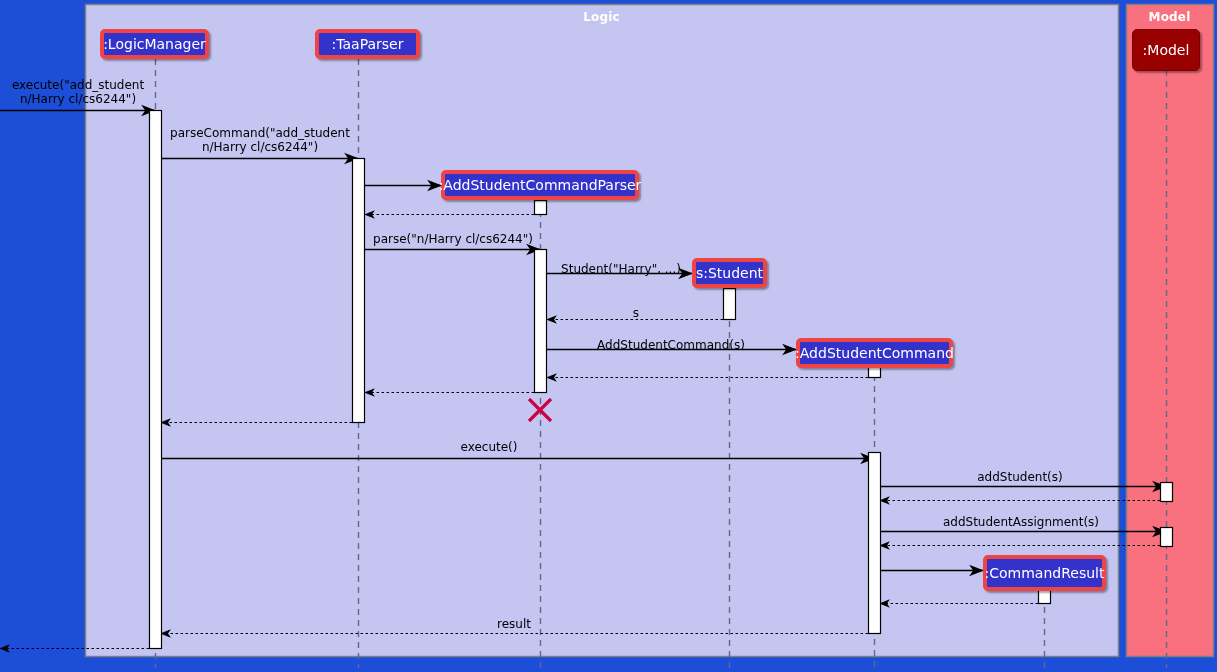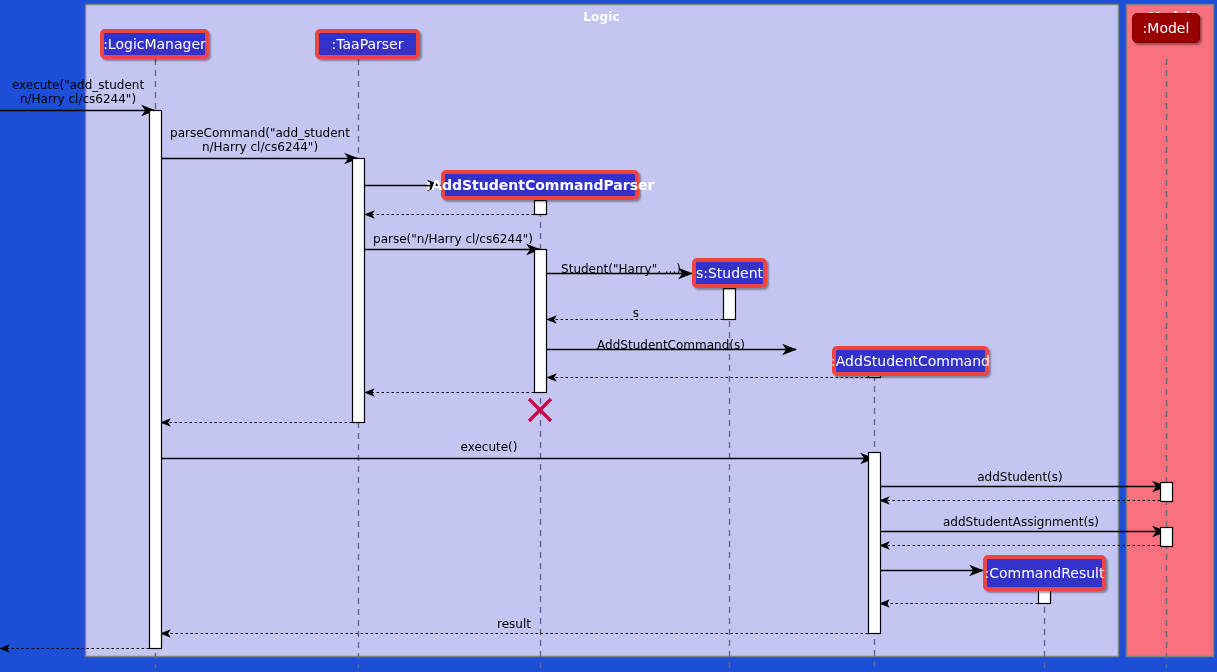--- a/index.html
+++ b/index.html
@@ -135,33 +135,33 @@
       <div class="panel-label" style="left: 85px; top: 10px; width: 1033px;">Logic</div>
       <div class="panel-label" style="left: 1126px; top: 10px; width: 87px;">Model</div>
     </div>
   <div id="participant-boxes">
       <div class="part-box part-logic" style="left: 100px; top: 29px; width: 109px; height: 30px;">
         <span>:LogicManager</span>
       </div>
       <div class="part-box part-logic" style="left: 315px; top: 29px; width: 105px; height: 30px;">
         <span>:TaaParser</span>
       </div>
-      <div class="part-box part-logic" style="left: 441px; top: 170px; width: 198px; height: 30px; font-weight: bold;">
+      <div class="part-box part-logic" style="left: 441px; top: 170px; width: 198px; height: 30px;">
         <span>:AddStudentCommandParser</span>
       </div>
       <div class="part-box part-logic" style="left: 692px; top: 258px; width: 75px; height: 30px;">
         <span>s:Student</span>
       </div>
-      <div class="part-box part-logic" style="left: 796px; top: 346px; width: 157px; height: 30px; margin-left: 36px;">
+      <div class="part-box part-logic" style="left: 796px; top: 338px; width: 157px; height: 30px;">
         <span>:AddStudentCommand</span>
       </div>
       <div class="part-box part-logic" style="left: 983px; top: 555px; width: 123px; height: 36px;">
         <span>:CommandResult</span>
       </div>
-      <div class="part-box part-model" style="left: 1132px; top: 13px; width: 68px; height: 30px;">
+      <div class="part-box part-model" style="left: 1132px; top: 29px; width: 68px; height: 42px;">
         <span>:Model</span>
       </div>
     </div>
   <div id="message-labels">
       <div class="msg-label" style="left: 8px; top: 78px; width: 140px;">execute("add_student
 n/Harry cl/cs6244")</div>
       <div class="msg-label" style="left: 162px; top: 126px; width: 196px;">parseCommand("add_student
 n/Harry cl/cs6244")</div>
       <div class="msg-label" style="left: 364px; top: 232px; width: 178px;">parse("n/Harry cl/cs6244")</div>
       <div class="msg-label" style="left: 556px; top: 262px; width: 130px;">Student("Harry", ...)</div>

